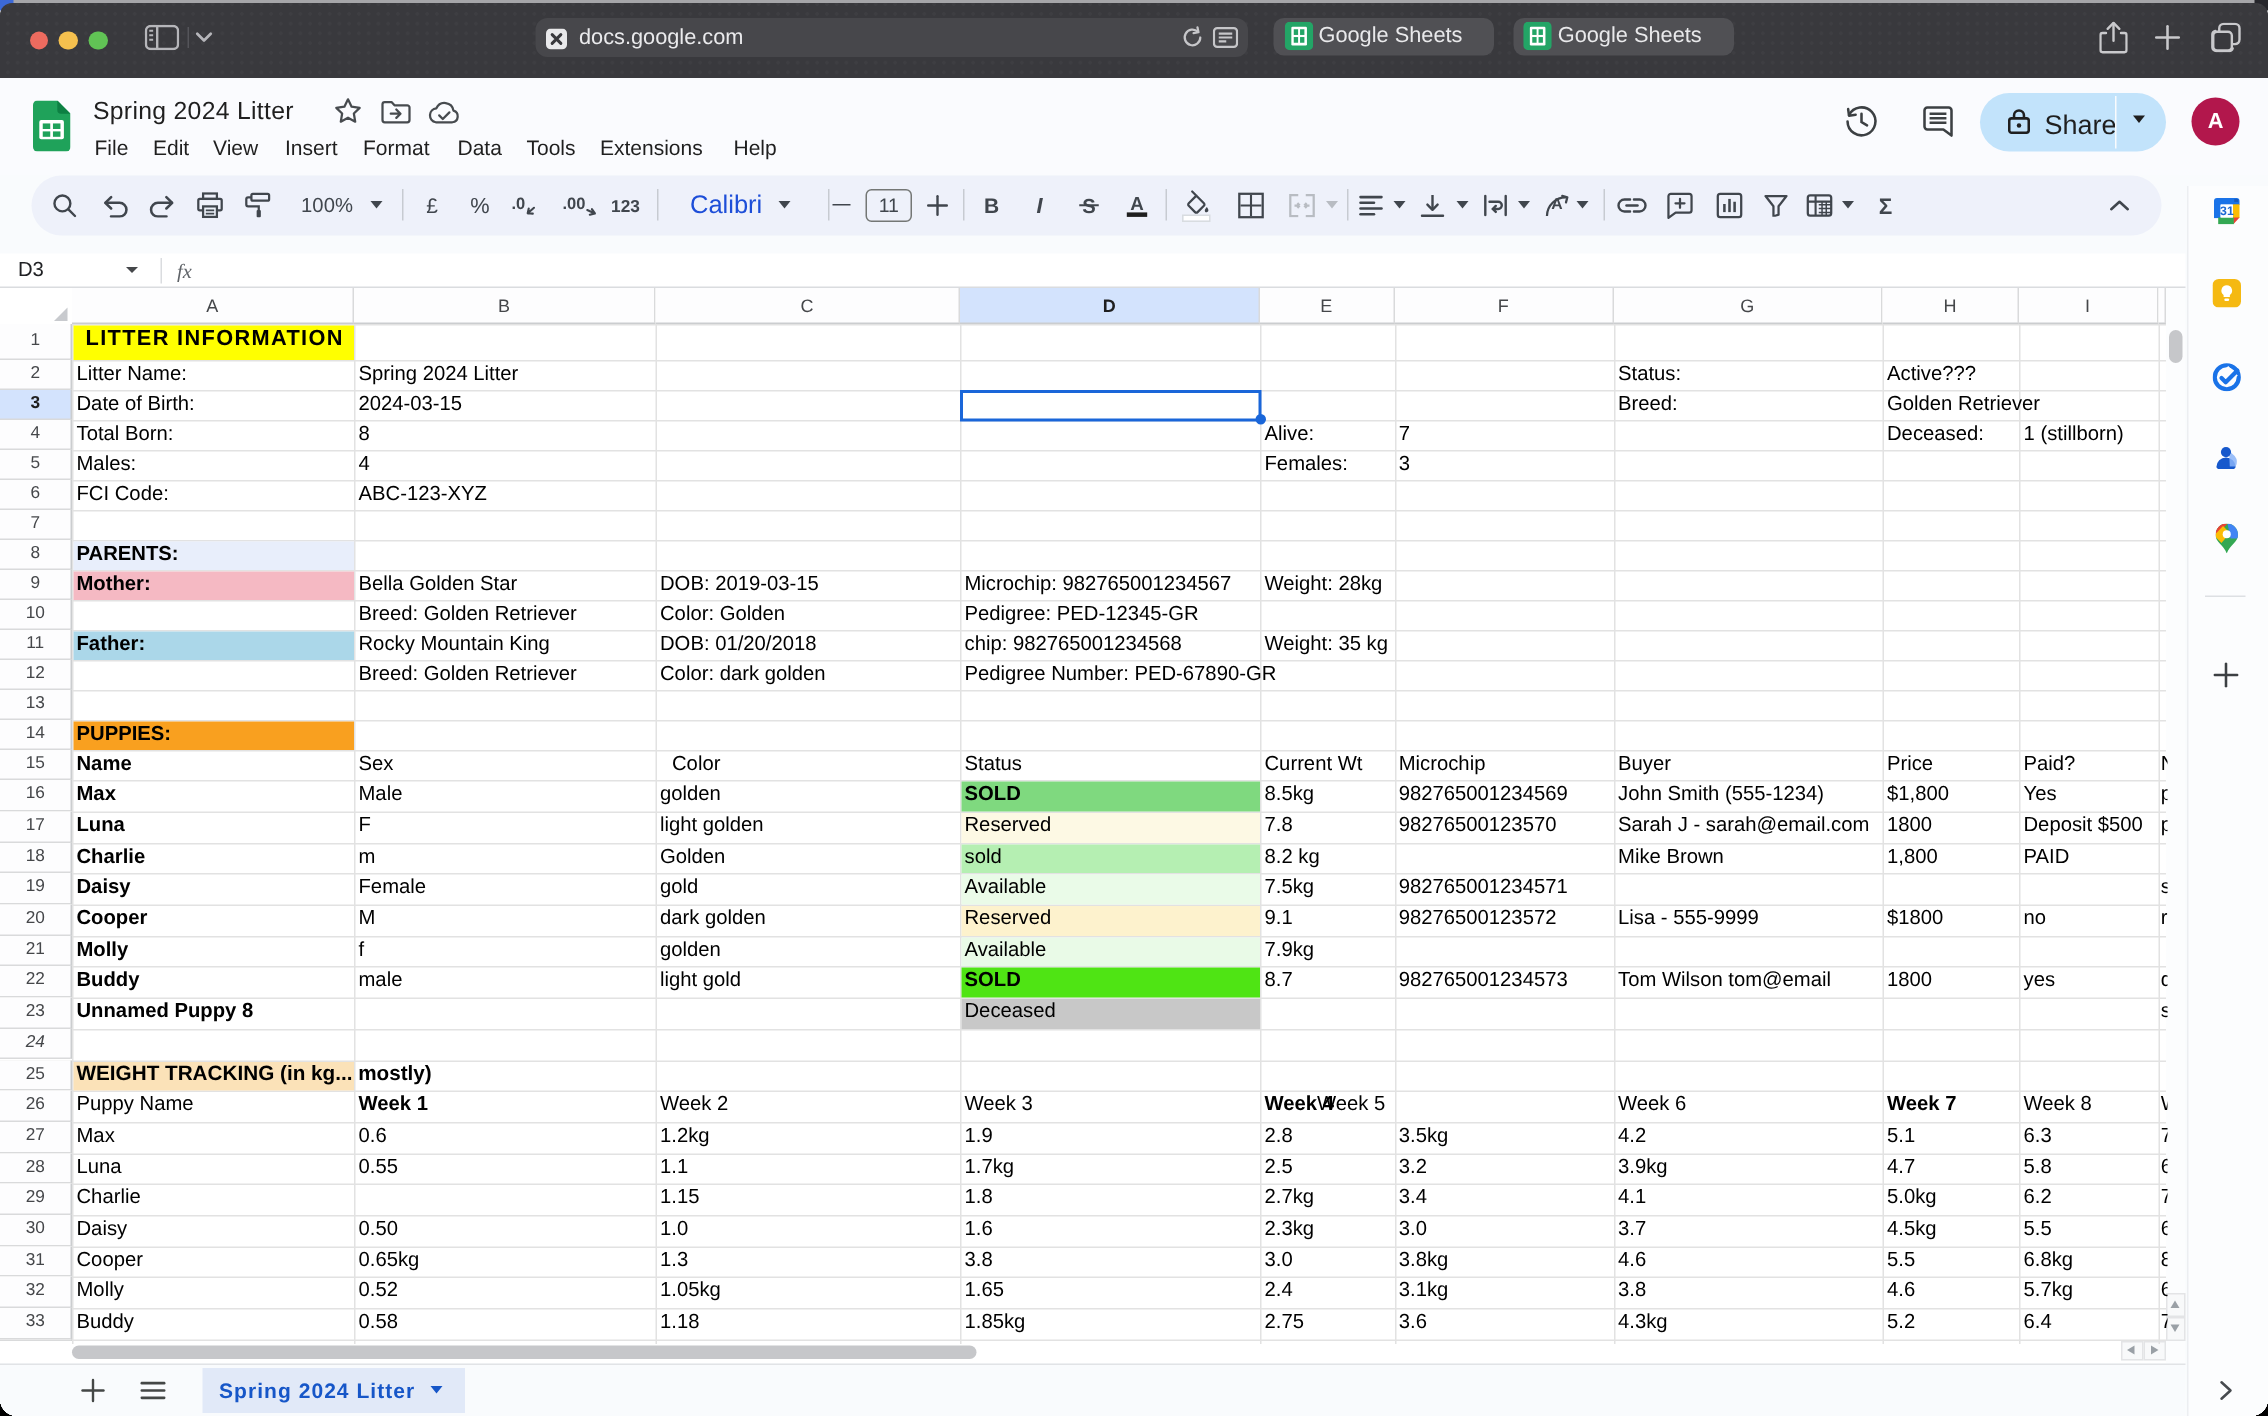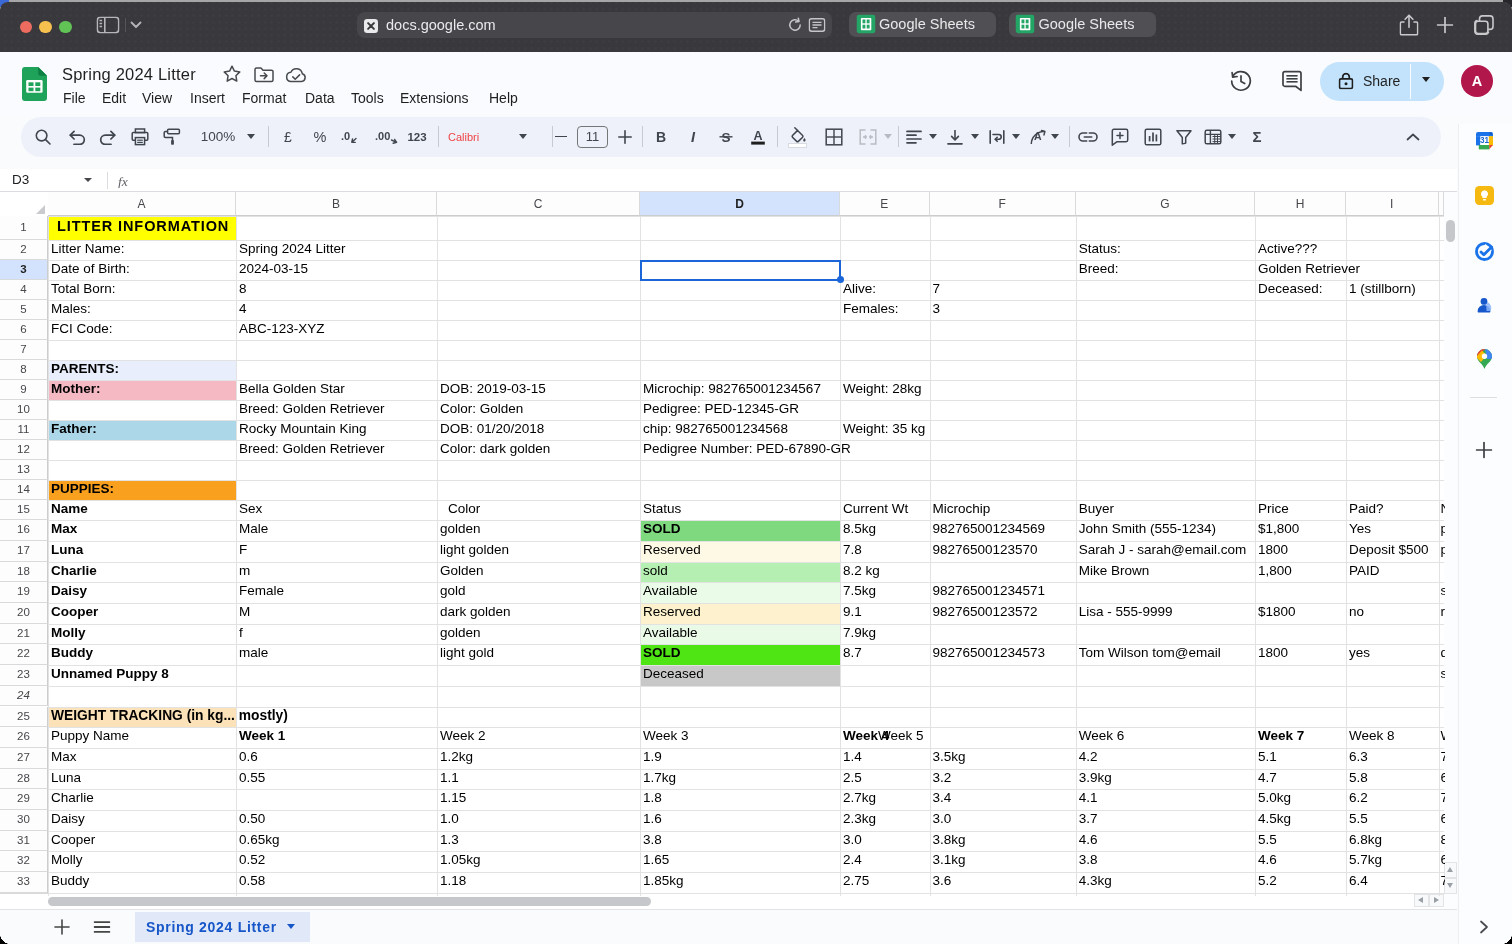--- a/index.html
+++ b/index.html
@@ -130,21 +130,21 @@
       <line x1="5.4" y1="5.8" x2="16.6" y2="5.8" stroke="#3c4043" stroke-width="1.6"></line>
       <line x1="5.4" y1="8.8" x2="16.6" y2="8.8" stroke="#3c4043" stroke-width="1.6"></line>
       <line x1="5.4" y1="11.8" x2="16.6" y2="11.8" stroke="#3c4043" stroke-width="1.6"></line>
     </svg></div>
 <div class="abs" style="left:1320px;top:62px;width:123.5px;height:39px;border-radius:19.5px;background:#c2e3fb"></div>
 <div class="ic" style="left:1346px;top:81px"><svg width="15" height="17" viewBox="0 0 15 17">
       <rect x="1" y="6.4" width="13" height="9.6" rx="1.6" fill="none" stroke="#1f1f1f" stroke-width="1.7"></rect>
       <path d="M4.2 6.2 V4.4 A3.3 3.3 0 0 1 10.8 4.4 V6.2" fill="none" stroke="#1f1f1f" stroke-width="1.7"></path>
       <circle cx="7.5" cy="11.2" r="1.5" fill="#1f1f1f"></circle>
     </svg></div>
-<div class="abs" style="left:1363px;top:72.5px;font-size:14px;font-weight:500;color:#1f1f1f">Share</div>
+<div class="abs" style="left:1363px;top:72.5px;font-size:18px;font-weight:500;color:#1f1f1f">Share</div>
 <div style="position:absolute;left:1410px;top:64px;width:1px;height:35px;background:#f9fbfd"></div>
 <div style="position:absolute;left:1422.0px;top:77.21px;width:0;height:0;border-left:4.5px solid transparent;border-right:4.5px solid transparent;border-top:5.58px solid #1f1f1f"></div>
 <div class="abs" style="left:1461px;top:64.5px;width:32px;height:32px;border-radius:50%;background:#b2174c;color:#fff;font-size:14.5px;font-weight:700;text-align:center;line-height:32px">A</div>
 <div class="abs" style="left:20.5px;top:116.5px;width:1420px;height:40px;border-radius:20px;background:#eef1fa"></div>
 <div class="ic" style="left:43px;top:136.5px"><svg width="18" height="18" viewBox="0 0 18 18">
       <circle cx="7.6" cy="7.6" r="5.3" fill="none" stroke="#40464d" stroke-width="1.6"></circle>
       <line x1="11.6" y1="11.6" x2="16" y2="16" stroke="#40464d" stroke-width="1.6" stroke-linecap="round"></line>
     </svg></div>
 <div class="ic" style="left:77px;top:136.5px"><svg width="19" height="16" viewBox="0 0 19 16">
       <path d="M3 6.2 H12.2 A4.6 4.6 0 0 1 12.2 15.4 H6.5" fill="none" stroke="#40464d" stroke-width="1.7" stroke-linecap="round"></path>
@@ -180,21 +180,21 @@
       <path d="M16 9.5 L11.8 13.2 M11.8 13.2 L15.2 13.4 M11.8 13.2 L12.5 10" fill="none" stroke="#40464d" stroke-width="1.4" stroke-linecap="round"></path>
     </svg></div>
 <div class="ic" style="left:387px;top:136.5px"><svg width="26" height="16" viewBox="0 0 26 16">
       <text x="1" y="10.5" font-family="Liberation Sans" font-size="11" font-weight="700" fill="#40464d">.00</text>
       <path d="M17.5 11 L22.6 13.3 M22.6 13.3 L19.2 14.2 M22.6 13.3 L20.6 10.4" fill="none" stroke="#40464d" stroke-width="1.4" stroke-linecap="round"></path>
     </svg></div>
 <div class="ic" style="left:417px;top:136.5px"><svg width="26" height="14" viewBox="0 0 26 14">
       <text x="13" y="11" font-family="Liberation Sans" font-size="11.5" font-weight="600" fill="#40464d" text-anchor="middle">123</text>
     </svg></div>
 <div style="position:absolute;left:438px;top:126px;width:1px;height:21px;background:#c7cbd1"></div>
-<div class="abs" style="left:448px;top:128.5px;width:55px;font-size:11px;color:#ef4444;height:16px;line-height:16px">Calibri</div>
+<div class="abs" style="left:460px;top:128.5px;width:55px;font-size:17px;color:#1d4ed8;height:16px;line-height:16px">Calibri</div>
 <div style="position:absolute;left:519.0px;top:133.71px;width:0;height:0;border-left:4.5px solid transparent;border-right:4.5px solid transparent;border-top:5.58px solid #40464d"></div>
 <div style="position:absolute;left:552px;top:126px;width:1px;height:21px;background:#c7cbd1"></div>
 <div class="abs" style="left:555px;top:135.5px;width:12px;height:1.8px;background:#40464d"></div>
 <div class="abs" style="left:577px;top:125.5px;width:31px;height:22px;border:1px solid #747775;border-radius:4px;font-size:13px;color:#40464d;text-align:center;line-height:20px">11</div>
 <div class="ic" style="left:625px;top:136.5px"><svg width="14" height="14" viewBox="0 0 14 14">
       <line x1="7" y1="0.8" x2="7" y2="13.2" stroke="#40464d" stroke-width="1.6" stroke-linecap="round"></line>
       <line x1="0.8" y1="7" x2="13.2" y2="7" stroke="#40464d" stroke-width="1.6" stroke-linecap="round"></line>
     </svg></div>
 <div style="position:absolute;left:641.5px;top:126px;width:1px;height:21px;background:#c7cbd1"></div>
 <div class="ic" style="left:661px;top:136.5px"><svg width="14" height="15" viewBox="0 0 14 15">
@@ -524,21 +524,21 @@
 <div class="cell" style="left:840px;top:727.2000000000005px;width:86.5px;height:19.7px;line-height:18.7px;font-weight:700">Week 4</div>
 <div class="cell" style="left:875px;top:727.2000000000005px;width:143.20000000000005px;height:19.7px;line-height:18.7px">Week 5</div>
 <div class="cell" style="left:1075.7px;top:727.2000000000005px;width:176.29999999999995px;height:19.7px;line-height:18.7px">Week 6</div>
 <div class="cell" style="left:1255px;top:727.2000000000005px;width:88px;height:19.7px;line-height:18.7px;font-weight:700">Week 7</div>
 <div class="cell" style="left:1346px;top:727.2000000000005px;width:89.5px;height:19.7px;line-height:18.7px">Week 8</div>
 <div class="cell" style="left:1438.5px;top:727.2000000000005px;width:6.5px;height:19.7px;line-height:18.7px;padding-left:2px">W</div>
 <div class="cell" style="left:48px;top:747.9000000000005px;width:185px;height:19.7px;line-height:18.7px">Max</div>
 <div class="cell" style="left:236px;top:747.9000000000005px;width:198px;height:19.7px;line-height:18.7px">0.6</div>
 <div class="cell" style="left:437px;top:747.9000000000005px;width:200px;height:19.7px;line-height:18.7px">1.2kg</div>
 <div class="cell" style="left:640px;top:747.9000000000005px;width:197px;height:19.7px;line-height:18.7px">1.9</div>
-<div class="cell" style="left:840px;top:747.9000000000005px;width:86.5px;height:19.7px;line-height:18.7px">1.4</div>
+<div class="cell" style="left:840px;top:747.9000000000005px;width:86.5px;height:19.7px;line-height:18.7px">2.8</div>
 <div class="cell" style="left:929.5px;top:747.9000000000005px;width:143.20000000000005px;height:19.7px;line-height:18.7px">3.5kg</div>
 <div class="cell" style="left:1075.7px;top:747.9000000000005px;width:176.29999999999995px;height:19.7px;line-height:18.7px">4.2</div>
 <div class="cell" style="left:1255px;top:747.9000000000005px;width:88px;height:19.7px;line-height:18.7px">5.1</div>
 <div class="cell" style="left:1346px;top:747.9000000000005px;width:89.5px;height:19.7px;line-height:18.7px">6.3</div>
 <div class="cell" style="left:1438.5px;top:747.9000000000005px;width:6.5px;height:19.7px;line-height:18.7px;padding-left:2px">7</div>
 <div class="cell" style="left:48px;top:768.6000000000006px;width:185px;height:19.7px;line-height:18.7px">Luna</div>
 <div class="cell" style="left:236px;top:768.6000000000006px;width:198px;height:19.7px;line-height:18.7px">0.55</div>
 <div class="cell" style="left:437px;top:768.6000000000006px;width:200px;height:19.7px;line-height:18.7px">1.1</div>
 <div class="cell" style="left:640px;top:768.6000000000006px;width:197px;height:19.7px;line-height:18.7px">1.7kg</div>
 <div class="cell" style="left:840px;top:768.6000000000006px;width:86.5px;height:19.7px;line-height:18.7px">2.5</div>

